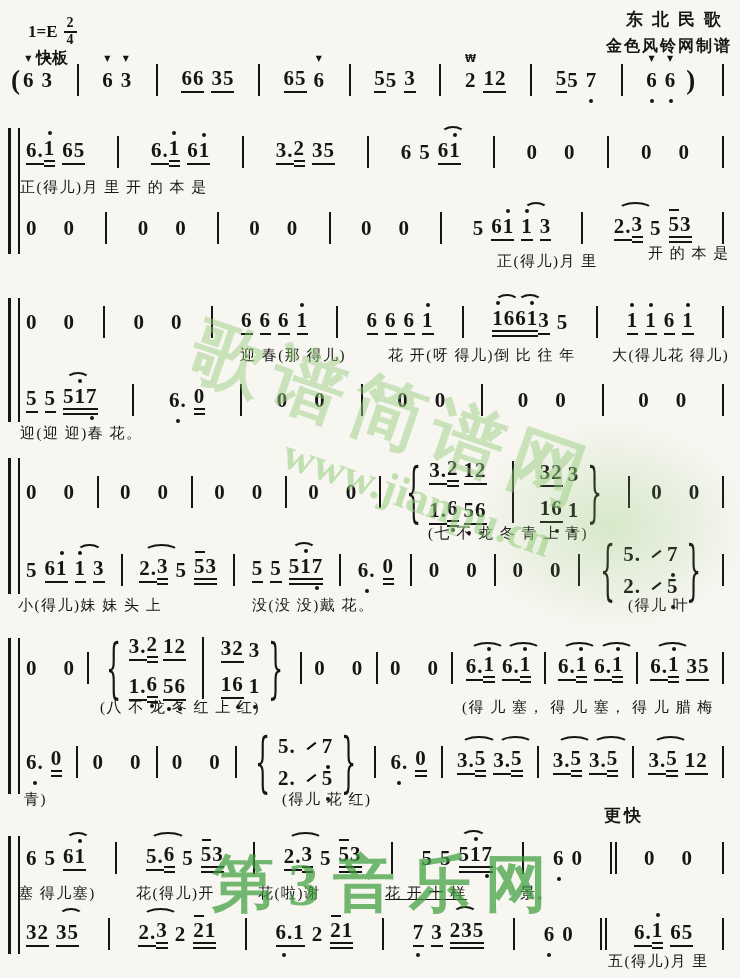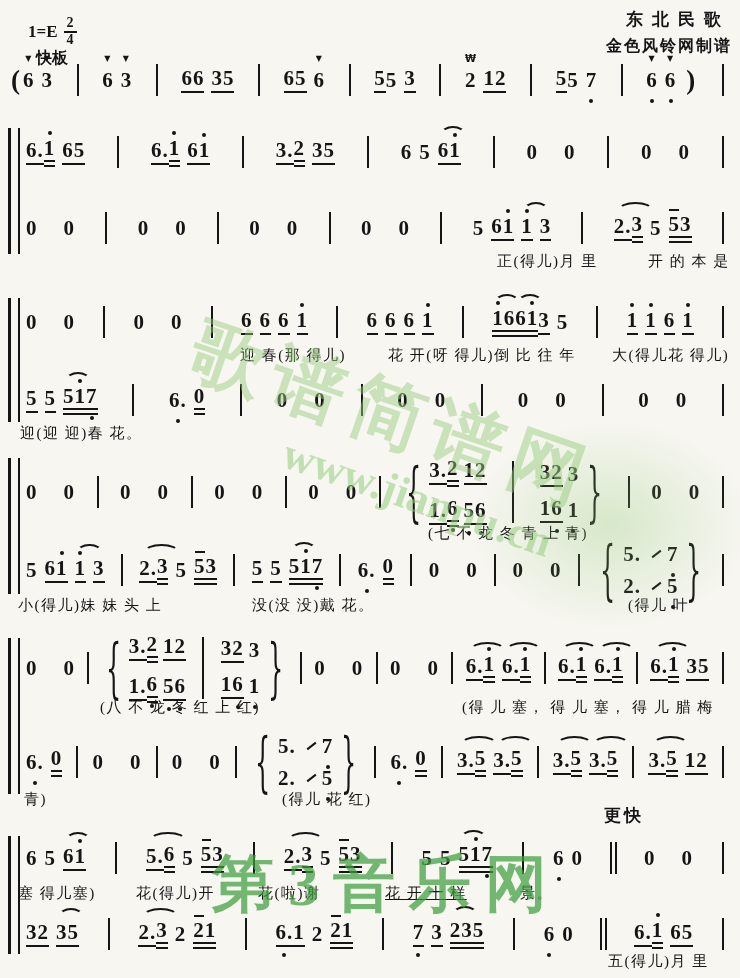--- a/index.html
+++ b/index.html
@@ -157,20 +157,21 @@
         <span class="note r0">0</span>
         <span class="note r0">0</span>
       </span>
       <span class="bar" style="display: block;"></span>
       <span class="measure" style="display: inline-flex;">
         <span class="note r0">0</span>
         <span class="note r0">0</span>
       </span>
       <span class="bar" style="display: block;"></span>
     </div>
+    <div class="lyr" style="top: 178px; left: 20px;">正(得儿)月 里  开 的 本 是</div>
     <div class="noterow" style="top: 210px; left: 26px;">
       <span class="measure" style="display: inline-flex;">
         <span class="note r0">0</span>
         <span class="note r0">0</span>
       </span>
       <span class="bar" style="display: block;"></span>
       <span class="measure" style="display: inline-flex;">
         <span class="note r0">0</span>
         <span class="note r0">0</span>
       </span>
@@ -196,21 +197,21 @@
       <span class="measure" style="display: inline-flex;">
         <span class="note u1 j">2.<span class="arc"></span></span>
         <span class="note u2">3</span>
         <span class="note">5</span>
         <span class="note u2 j">5<span class="mac"></span></span>
         <span class="note u2">3</span>
       </span>
       <span class="bar" style="display: block;"></span>
     </div>
     <div class="lyr" style="top: 252px; left: 497px;">正(得儿)月 里</div>
-    <div class="lyr" style="top: 252px; left: 648px;">开 的 本 是</div>
+    <div class="lyr" style="top: 244px; left: 648px;">开 的 本 是</div>
     <div class="noterow" style="top: 304px; left: 26px;">
       <span class="measure" style="display: inline-flex;">
         <span class="note r0">0</span>
         <span class="note r0">0</span>
       </span>
       <span class="bar" style="display: block;"></span>
       <span class="measure" style="display: inline-flex;">
         <span class="note r0">0</span>
         <span class="note r0">0</span>
       </span>

